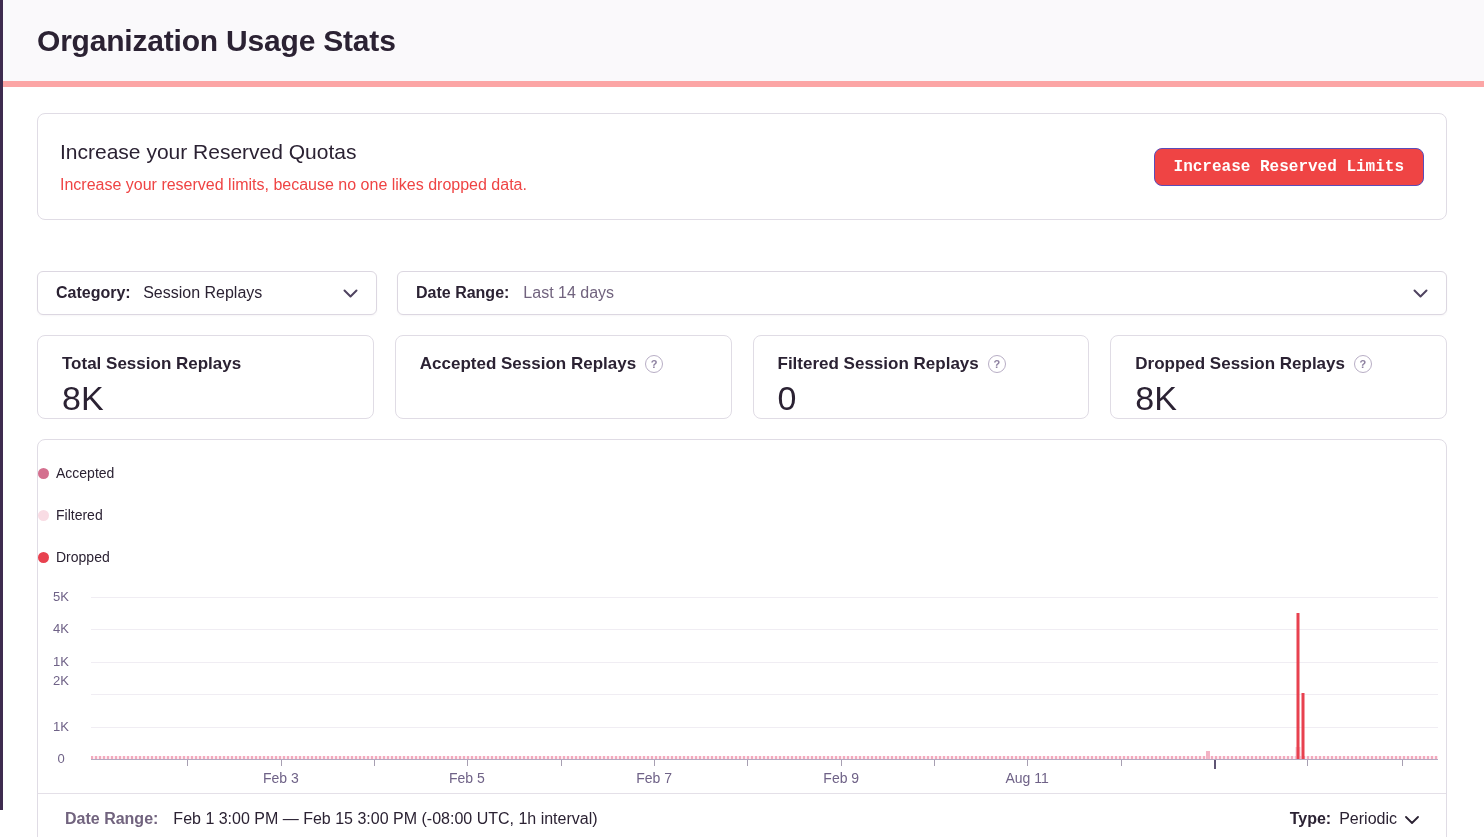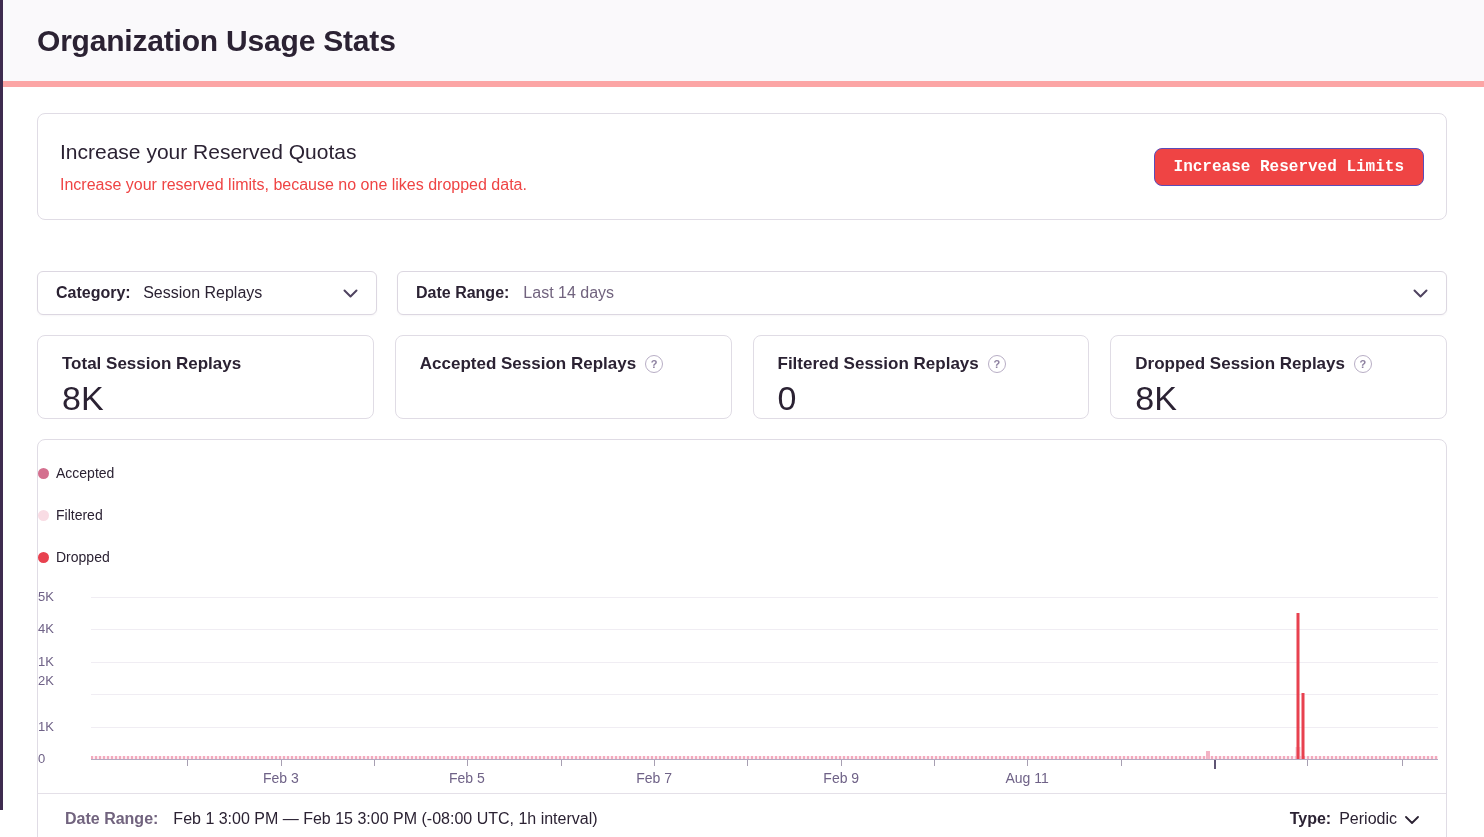--- a/index.html
+++ b/index.html
@@ -44,21 +44,21 @@
   .stat-value { font-size:34px; font-weight:400; color:#2b2233; }
   .stat-caption { font-size:14px; color:#2ba185; }
 
   
   .chart-panel { border:1px solid #e0dce5; border-radius:8px; background:#fff; margin-top:20px; }
   .legend { display:flex; justify-content:flex-end; gap:26px; padding:25px 38px 0 0; font-size:14px; color:#2b2233;flex-direction:column; }
   .legend-item { display:flex; align-items:center; cursor:pointer; }
   .legend-dot { width:11px; height:11px; border-radius:50%; display:inline-block; margin-right:7px; }
 
   .chart-area { position:relative; height:222px; margin-top:6px; }
-  .y-label { position:absolute; left:0; width:46px; text-align:left; font-size:13px; color:#6f6287; }
+  .y-label { position:absolute; left:0; width:46px; text-align:center; font-size:13px; color:#6f6287; }
   .plot { position:absolute; left:53px; right:8px; top:26px; height:162px; }
   .gridline { position:absolute; left:0; right:0; height:1px; background:#f0edf3; }
   .axis-line { position:absolute; left:0; right:0; top:162px; height:1px; background:#b3a9c0; }
   .baseline-dots { position:absolute; left:0; right:0; bottom:0; height:3px; background:repeating-linear-gradient(90deg,#f2a9bd 0 2px,#fdeaf0 2px 4px); }
   .tick { position:absolute; top:163px; width:1px; height:6px; background:#a79fb2; }
   .tick-em { width:2px; height:9px; background:#5f5574; }
   .x-label { position:absolute; top:173px; transform:translateX(-50%); font-size:14px; color:#6f6287; white-space:nowrap; }
   .bar { position:absolute; bottom:0; transform:translateX(-50%); }
 
   .panel-footer { border-top:1px solid #e4e0e8; display:flex; align-items:center; justify-content:space-between; padding:16px 27px; font-size:16px; }

